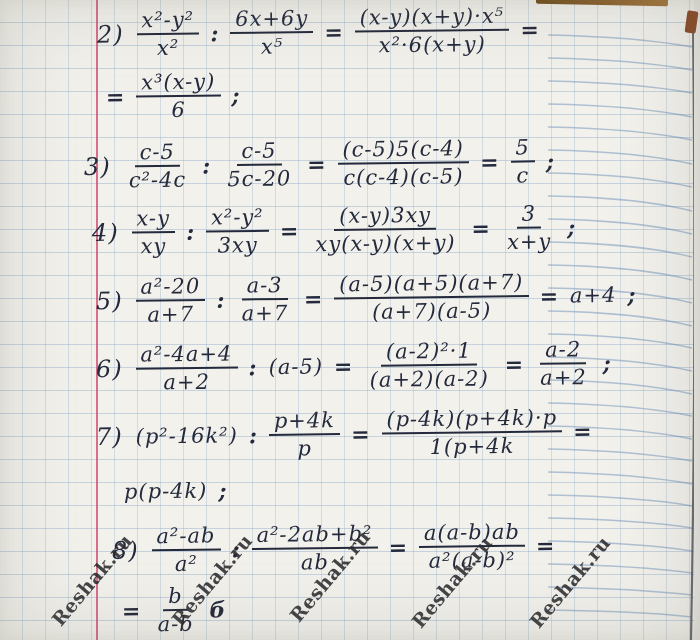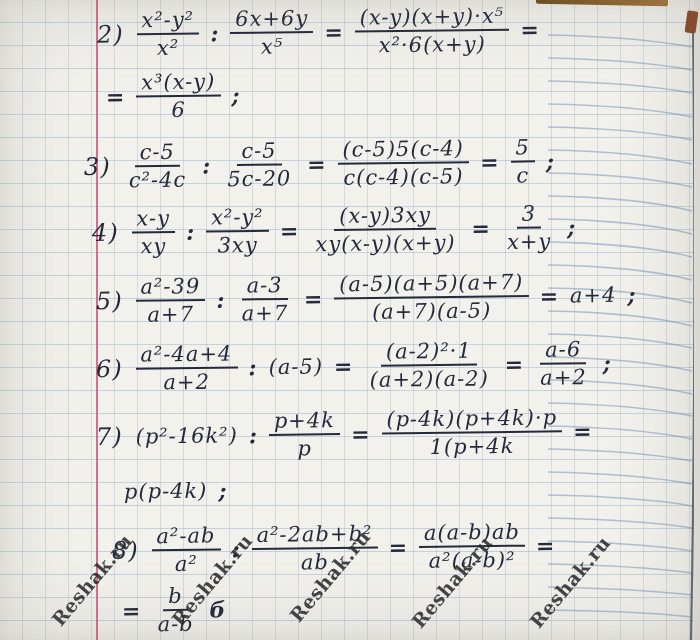--- a/index.html
+++ b/index.html
@@ -166,21 +166,21 @@
       <span class="op">=</span>
       <span class="frac">
         <span class="num">3</span>
         <span class="den">x+y</span>
       </span>
       <span class="op">;</span>
     </div>
     <div class="math-row r4">
       <span class="label">5)</span>
       <span class="frac">
-        <span class="num">a²-39</span>
+        <span class="num">a²-20</span>
         <span class="den">a+7</span>
       </span>
       <span class="op">:</span>
       <span class="frac">
         <span class="num">a-3</span>
         <span class="den">a+7</span>
       </span>
       <span class="op">=</span>
       <span class="frac">
         <span class="num">(a-5)(a+5)(a+7)</span>
@@ -198,21 +198,21 @@
       </span>
       <span class="op">:</span>
       <span class="txt">(a-5)</span>
       <span class="op">=</span>
       <span class="frac">
         <span class="num">(a-2)²·1</span>
         <span class="den">(a+2)(a-2)</span>
       </span>
       <span class="op">=</span>
       <span class="frac">
-        <span class="num">a-6</span>
+        <span class="num">a-2</span>
         <span class="den">a+2</span>
       </span>
       <span class="op">;</span>
     </div>
     <div class="math-row r6">
       <span class="label">7)</span>
       <span class="txt">(p²-16k²)</span>
       <span class="op">:</span>
       <span class="frac">
         <span class="num">p+4k</span>

